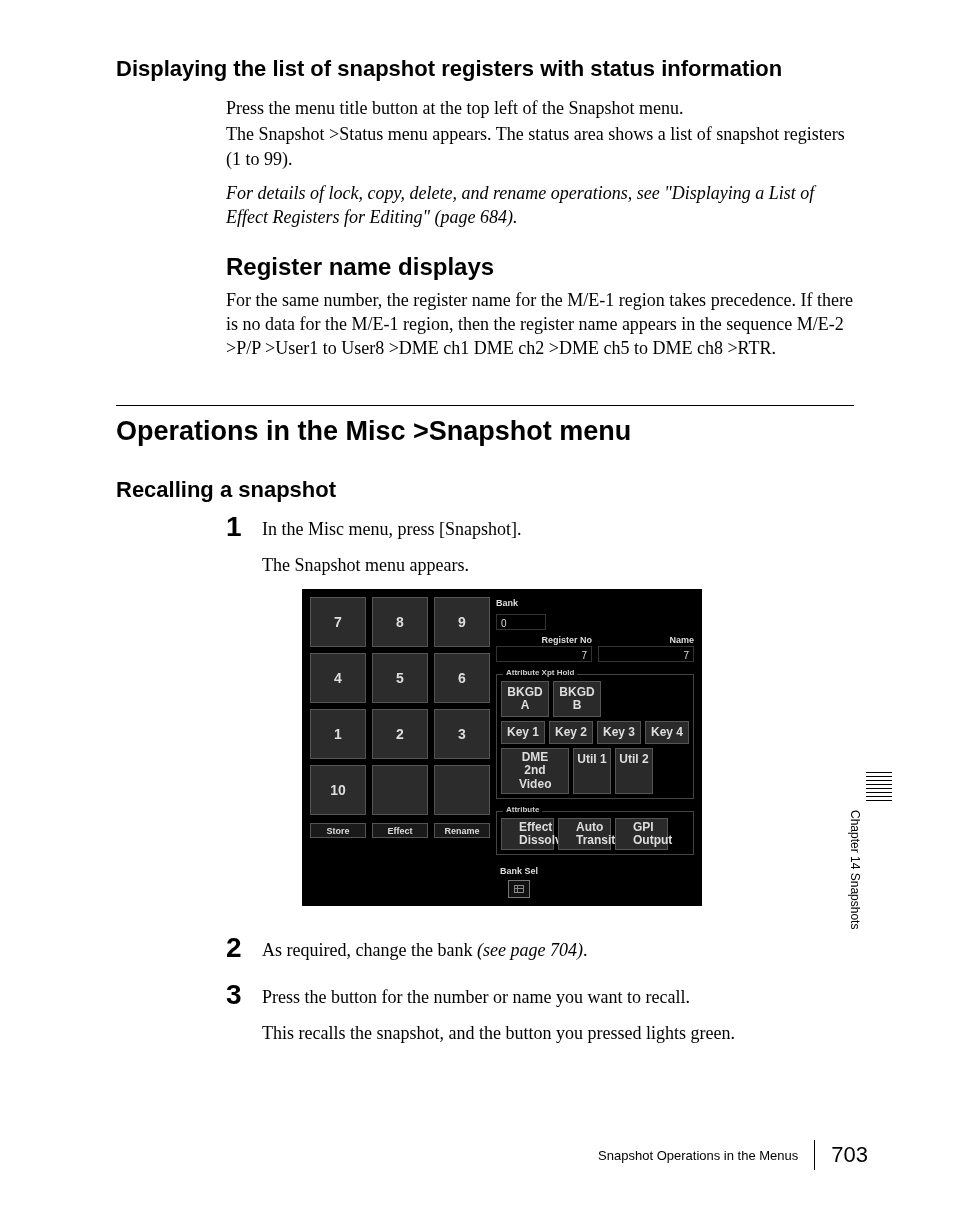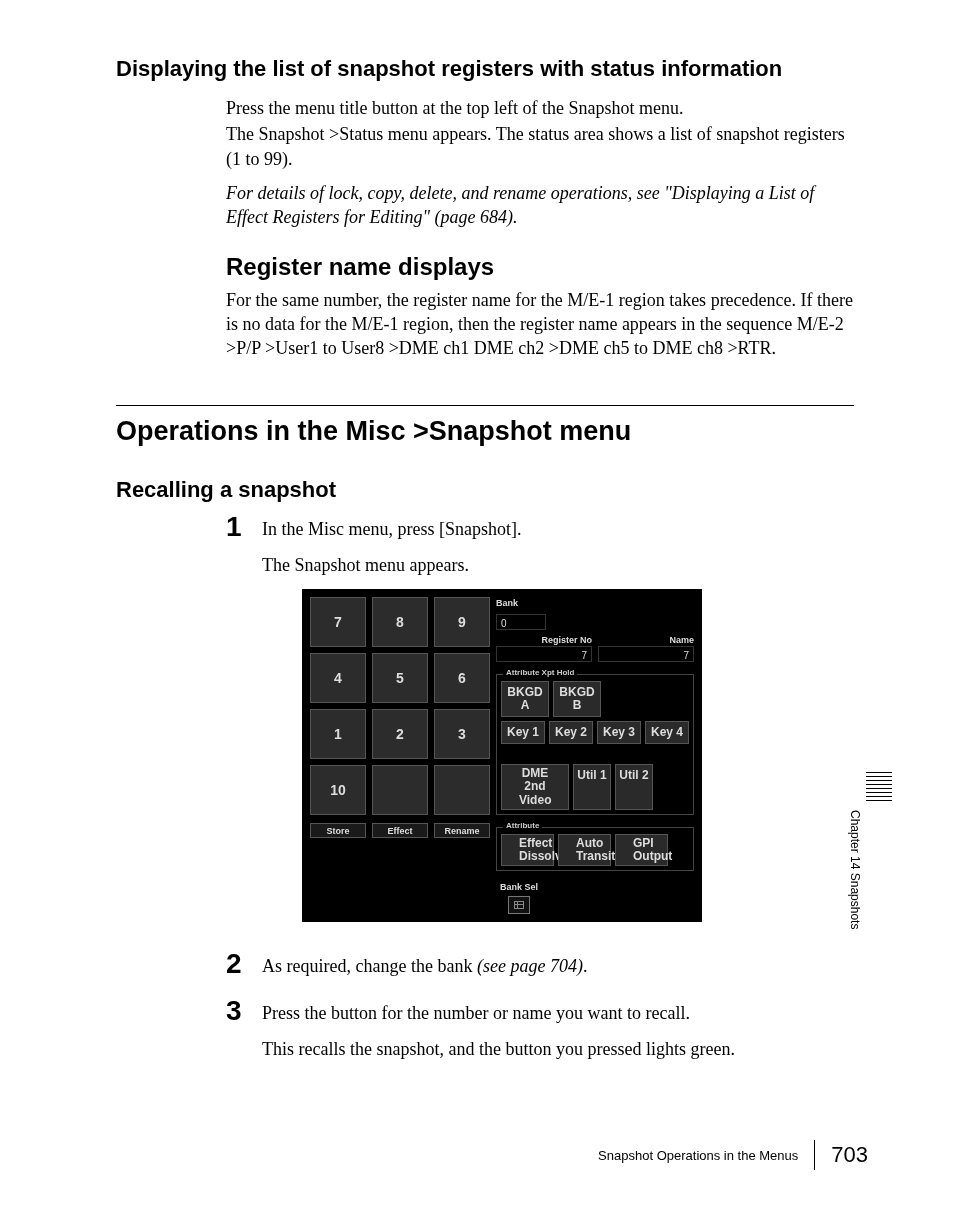--- a/index.html
+++ b/index.html
@@ -278,21 +278,21 @@
             </div>
           </div>
 
           <div class="fieldset">
             <div class="fieldset-label">Attribute Xpt Hold</div>
             <div class="btn-row" style="margin-bottom:4px">
               <div class="mini-btn">BKGD A</div>
               <div class="mini-btn">BKGD B</div>
               <div style="flex:2"></div>
             </div>
-            <div class="btn-row" style="margin-bottom:20px">
+            <div class="btn-row" style="margin-bottom:4px">
               <div class="mini-btn">Key 1</div>
               <div class="mini-btn">Key 2</div>
               <div class="mini-btn">Key 3</div>
               <div class="mini-btn">Key 4</div>
             </div>
             <div class="btn-row">
               <div class="mini-btn two-line">DME 2nd
 Video</div>
               <div class="mini-btn">Util 1</div>
               <div class="mini-btn">Util 2</div>

